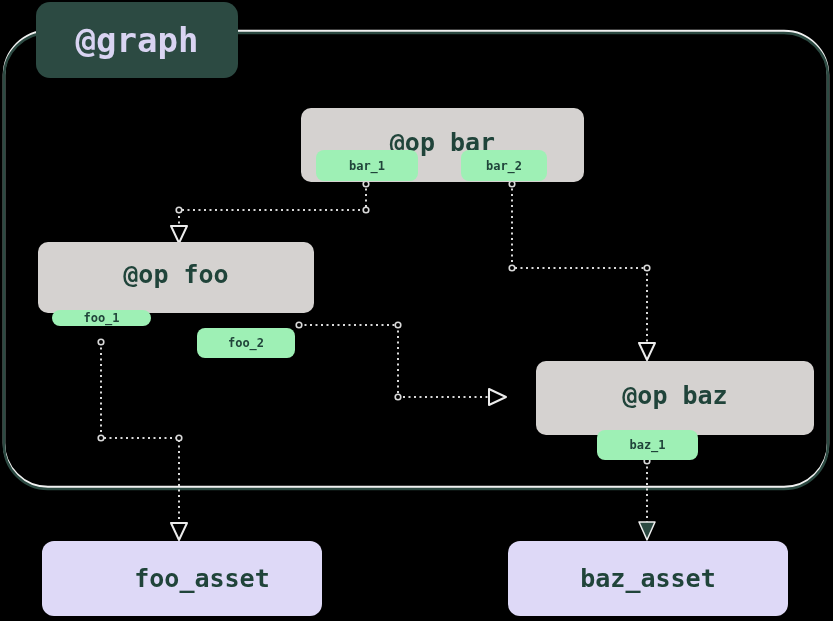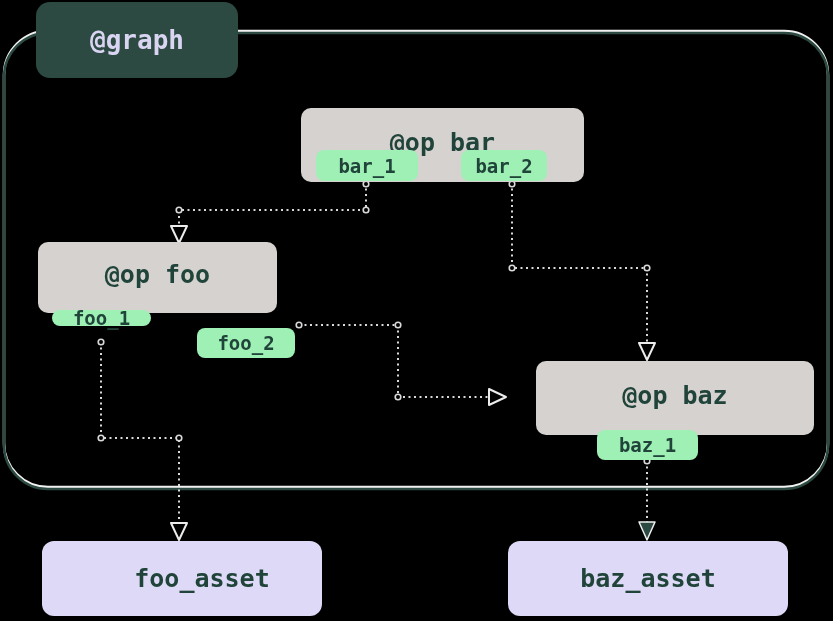--- a/index.html
+++ b/index.html
@@ -10,35 +10,35 @@
     font-family: "DejaVu Sans Mono", "Liberation Mono", monospace;
   }
   .layer { position: absolute; left: 0; top: 0; width: 833px; height: 621px; }
   .node {
     position: absolute; display: flex; align-items: center; justify-content: center;
     box-sizing: border-box; white-space: nowrap;
   }
   .graph-badge {
     left: 36px; top: 2px; width: 202px; height: 76px;
     background: #2c4a42; border-radius: 14px;
-    color: #d9d4f2; font-size: 26px; font-weight: bold;
+    color: #d9d4f2; font-size: 34px; font-weight: bold;
     z-index: 4;
   }
   .op {
     background: #d5d2d0; border-radius: 10px;
     color: #20443a; font-size: 25px; font-weight: bold;
     z-index: 3;
     align-items: flex-start; padding-top: 20px;
   }
   .op-bar { left: 301px; top: 84px; width: 283px; height: 74px; margin-top: 24px; }
-  .op-foo { left: 38px;  top: 242px; width: 239px; height: 71px; padding-top: 18px; }
+  .op-foo { left: 38px;  top: 242px; width: 276px; height: 71px; padding-top: 18px; }
   .op-baz { left: 536px; top: 361px; width: 278px; height: 74px; }
   .tag {
     background: #9ef0b5; border-radius: 8px;
-    color: #20443a; font-size: 19px; font-weight: bold;
+    color: #20443a; font-size: 12px; font-weight: bold;
     z-index: 4;
   }
   .tag-bar1 { left: 316px; top: 150px; width: 102px; height: 31px; }
   .tag-bar2 { left: 461px; top: 150px; width: 86px; height: 31px; }
   .tag-foo1 { left: 52px;  top: 310px; width: 99px;  height: 16px; }
   .tag-foo2 { left: 197px; top: 328px; width: 98px;  height: 30px; }
   .tag-baz1 { left: 597px; top: 430px; width: 101px; height: 30px; }
   .asset {
     background: #ded9f7; border-radius: 12px;
     color: #20443a; font-size: 25px; font-weight: bold;

